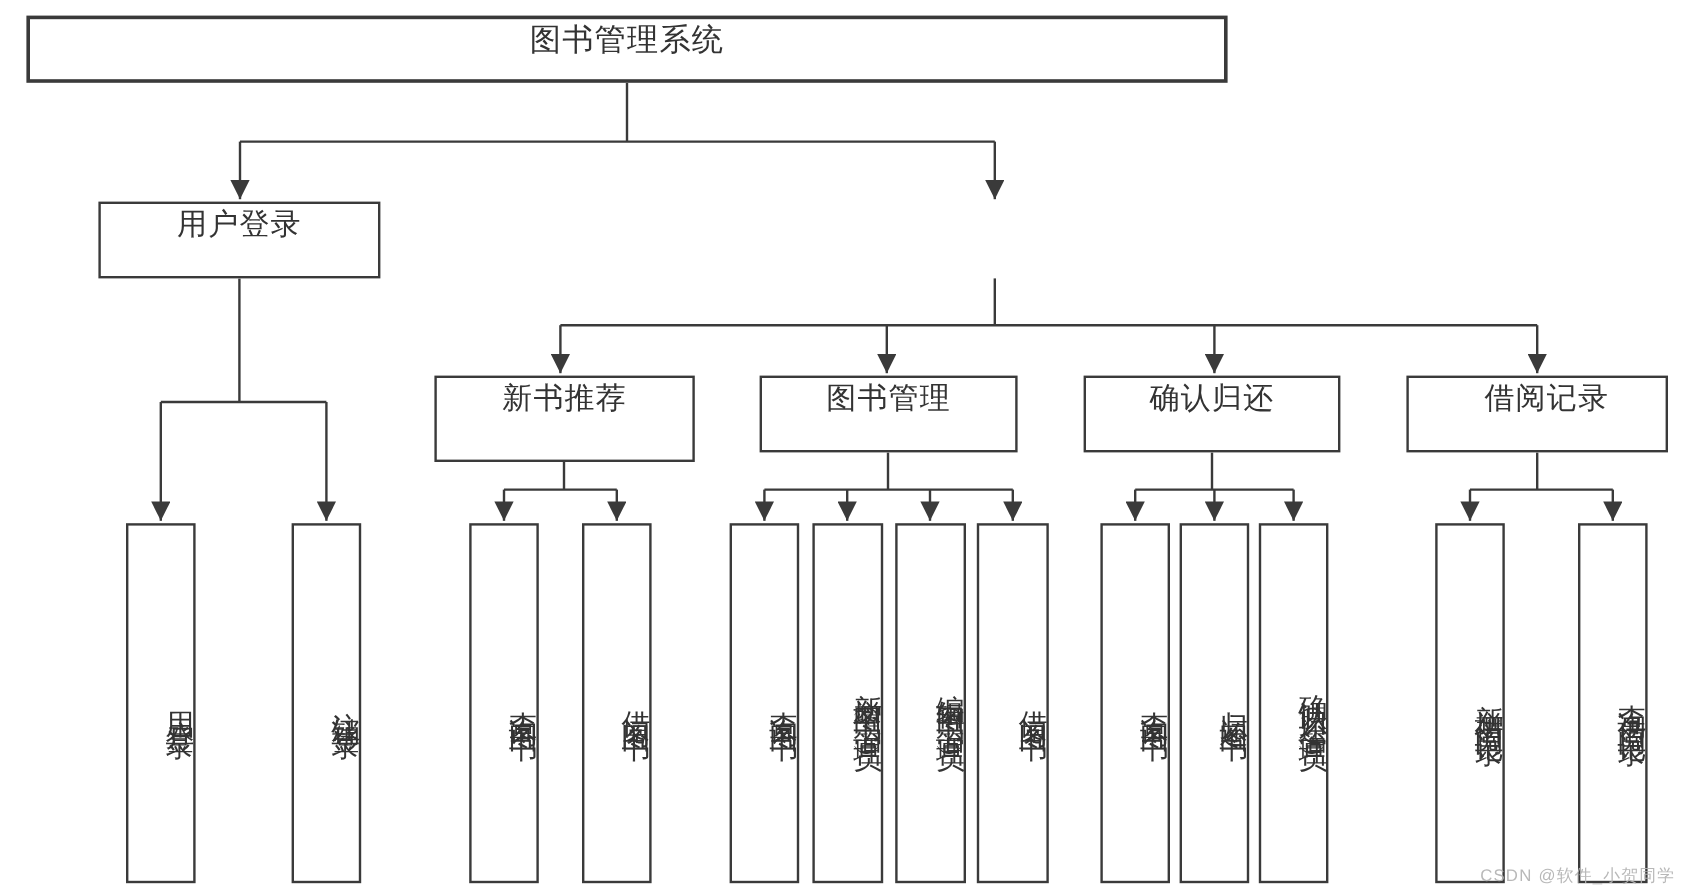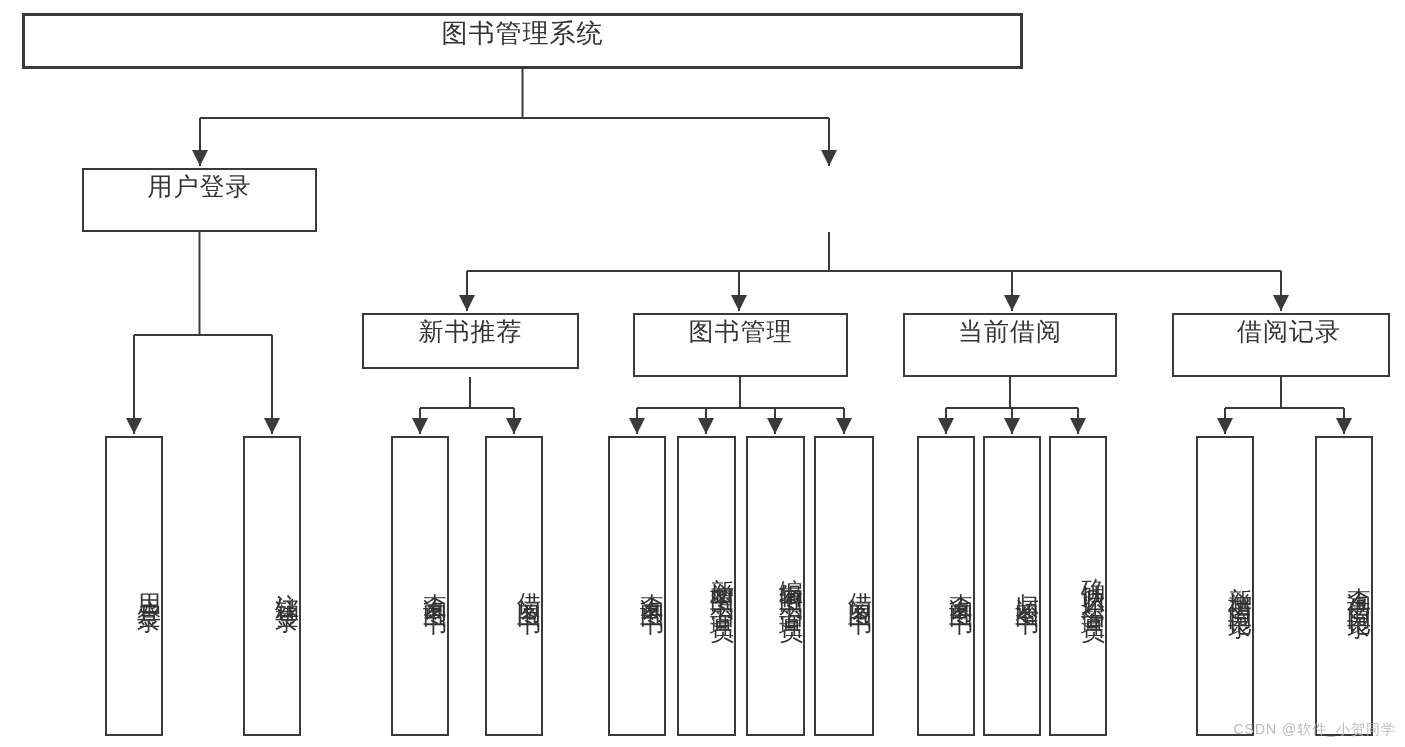--- a/index.html
+++ b/index.html
@@ -39,21 +39,21 @@
   .h { font-size: 25px; letter-spacing: 1px; }
   .v {
     writing-mode: vertical-rl;
     font-size: 24px;
     letter-spacing: 6px;
     line-height: 1;
   }
   #n-root    { left: 22px;  top: 13px;  width: 1001px; height: 56px; border-width: 3px; font-size: 26px; }
   #n-login   { left: 82px;  top: 168px; width: 235px; height: 64px; }
   #n-mgmt    { left: 710px; top: 168px; width: 237px; height: 64px; }
-  #n-newrec  { left: 362px; top: 313px; width: 217px; height: 56px; }
+  #n-newrec  { left: 362px; top: 313px; width: 217px; height: 72px; }
   #n-borrow  { left: 633px; top: 313px; width: 215px; height: 64px; }
   #n-current { left: 903px; top: 313px; width: 214px; height: 64px; }
   #n-records { left: 1172px;top: 313px; width: 218px; height: 64px; padding-left: 16px; }
   .leaf { top: 436px; width: 58px; height: 300px; }
   #l1  { left: 105px; }
   #l2  { left: 243px; }
   #l3  { left: 391px; }
   #l4  { left: 485px; }
   #l5  { left: 608px; }
   #l6  { left: 677px; width: 59px; }
@@ -136,21 +136,21 @@
     <span>用户登录</span>
   </div>
 
   <div class="node h" id="n-newrec">
     <span>新书推荐</span>
   </div>
   <div class="node h" id="n-borrow">
     <span>图书管理</span>
   </div>
   <div class="node h" id="n-current">
-    <span>当前借阅</span>
+    <span>确认归还</span>
   </div>
   <div class="node h" id="n-records">
     <span>借阅记录</span>
   </div>
 
   <div class="node v leaf" id="l1">
     <span>用户登录</span>
   </div>
   <div class="node v leaf" id="l2">
     <span>注销登录</span>

